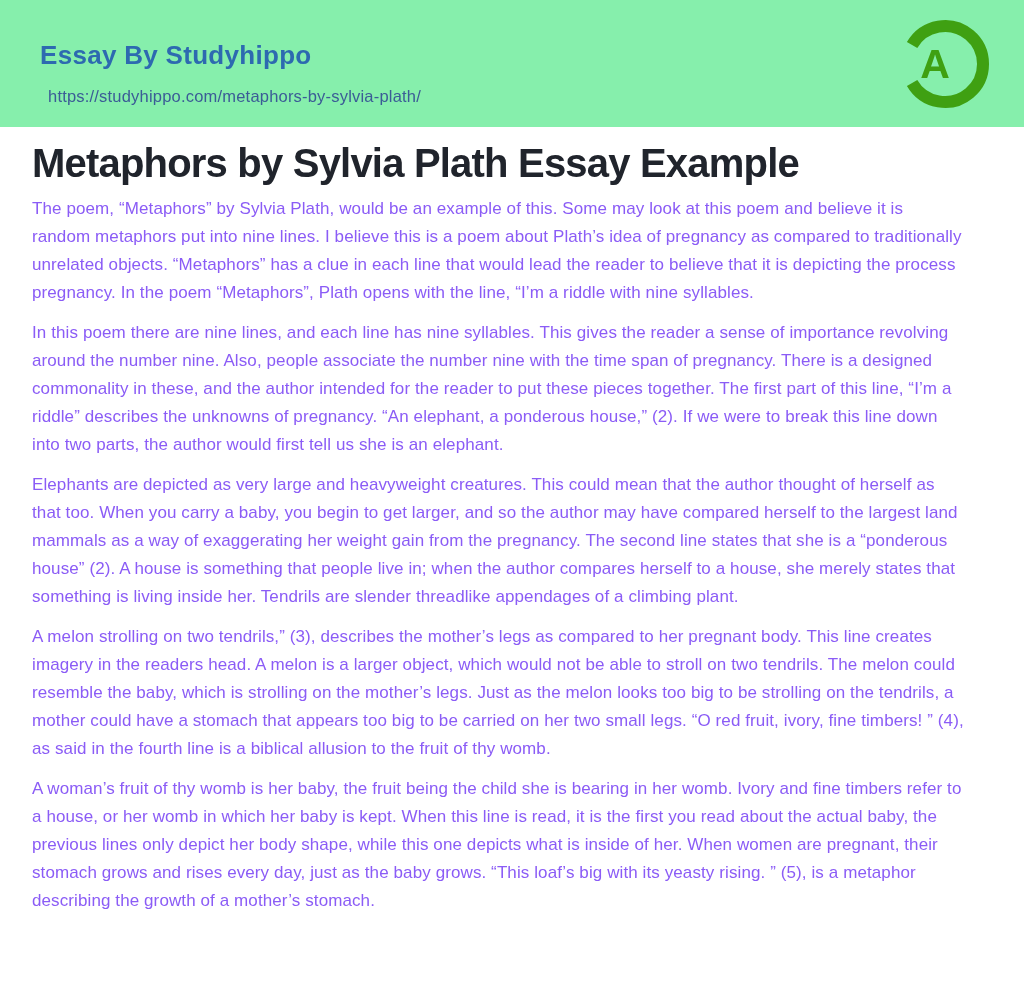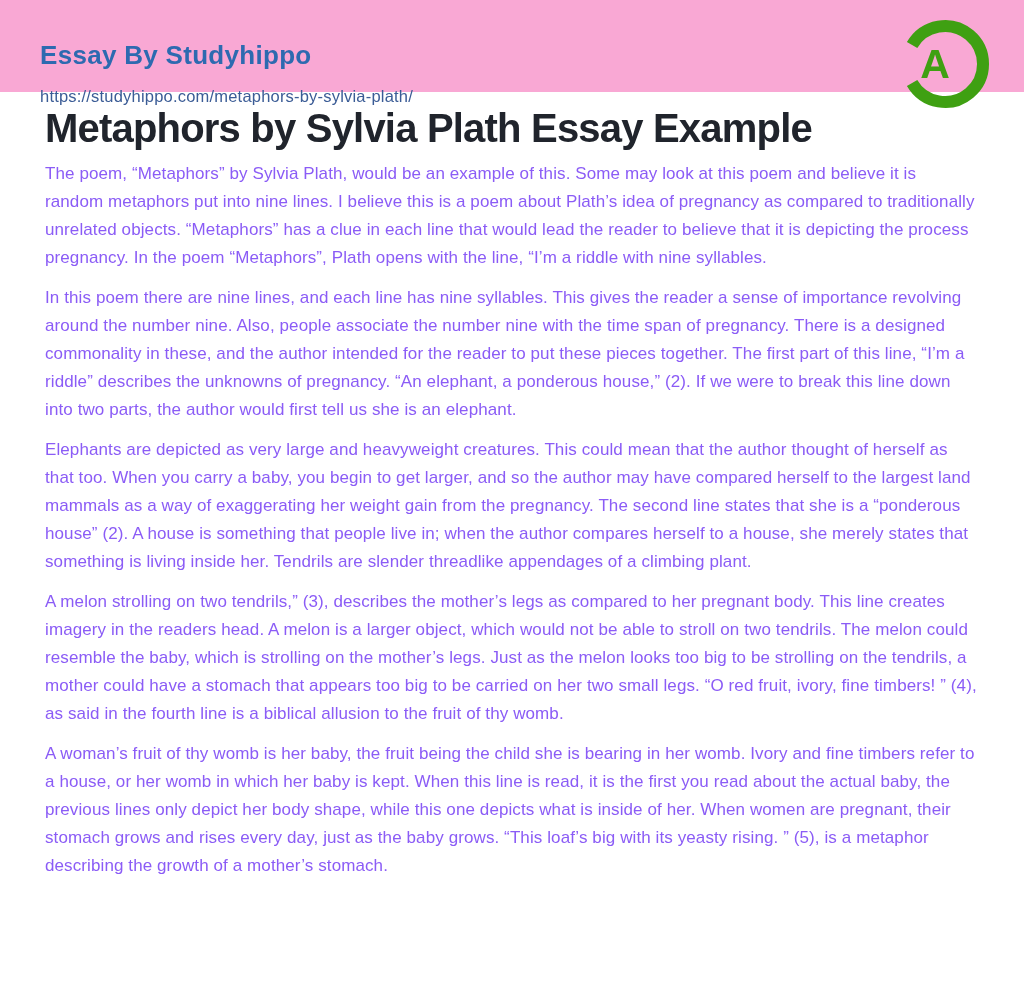--- a/index.html
+++ b/index.html
@@ -12,36 +12,36 @@
   }
   .page {
     width: 1024px;
     height: 1003px;
     overflow: hidden;
     background: #ffffff;
   }
   .site-header {
     position: relative;
     width: 1024px;
-    height: 92px;
-    background: #f9a8d4;
+    height: 127px;
+    background: #86efac;
   }
   .site-title {
     position: absolute;
     left: 40px;
     top: 40px;
     font-size: 26px;
     font-weight: 700;
     letter-spacing: 0.3px;
     color: #2d6ab0;
     cursor: pointer;
   }
   .site-url {
     position: absolute;
-    left: 40px;
+    left: 48px;
     top: 87px;
     font-size: 16.5px;
     font-weight: 400;
     letter-spacing: 0.2px;
     color: #3b5c96;
     text-decoration: none;
     cursor: pointer;
   }
   .logo {
     position: absolute;
@@ -49,21 +49,21 @@
     right: 34px;
     width: 90px;
     height: 90px;
   }
   .logo svg { display: block; }
   .logo text {
     font-family: "Liberation Sans", "DejaVu Sans", sans-serif;
     font-weight: 700;
   }
   main.article {
-    padding: 13px 40px 0 45px;
+    padding: 13px 40px 0 32px;
   }
   h1.article-title {
     margin: 0 0 9px 0;
     font-size: 40px;
     line-height: 46px;
     font-weight: 700;
     letter-spacing: -0.8px;
     color: #20242c;
   }
   .article p {

